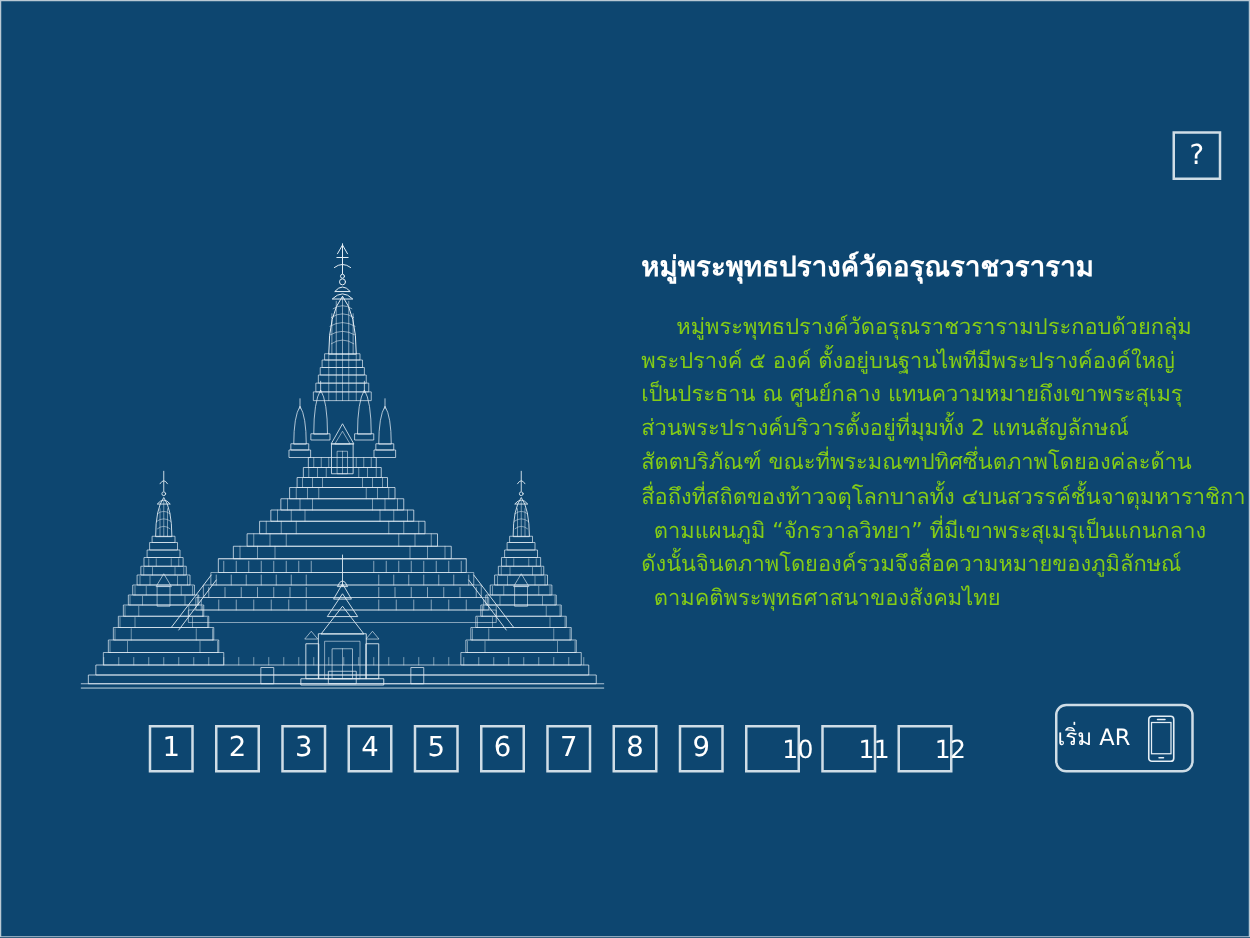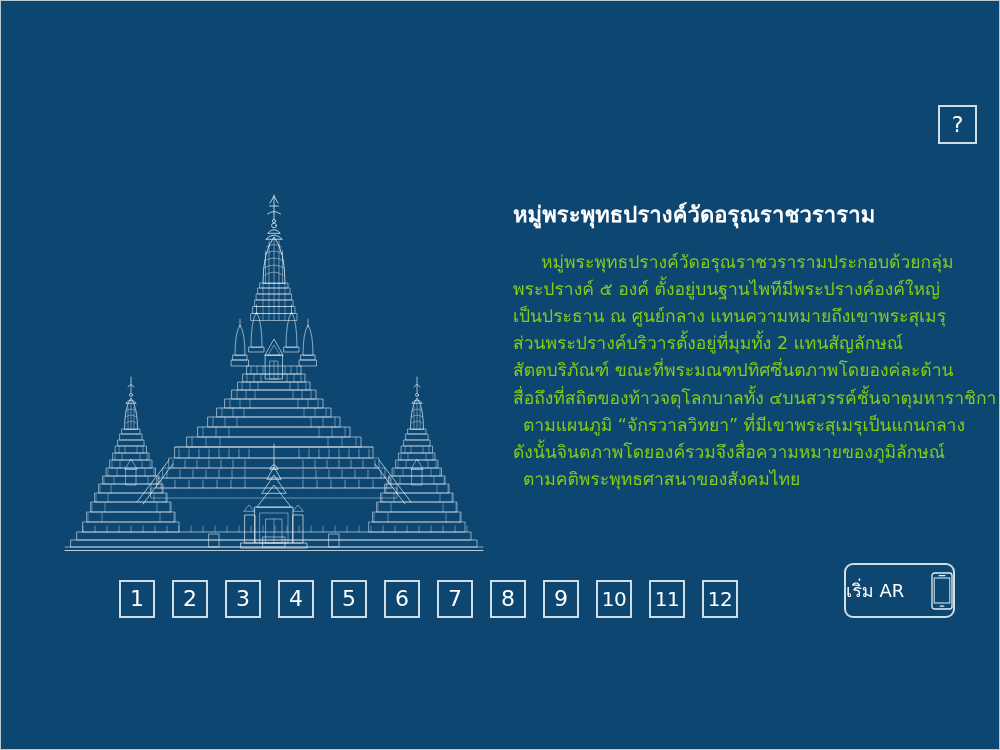--- a/index.html
+++ b/index.html
@@ -96,36 +96,36 @@
     font-size: 22px;
     line-height: 1;
     display: flex;
     align-items: center;
     justify-content: center;
     cursor: pointer;
     user-select: none;
     padding: 0;
     font-family: inherit;
   }
-  .num-btn.wide-digits { font-size: 20px; letter-spacing: -0.5px; }
+  .num-btn.wide-digits { font-size: 20px; letter-spacing: -0.5px; padding-left: 40px; }
 
   
   #ar-btn {
     position: absolute;
     left: 843px;
     top: 562px;
     width: 111px;
     height: 55px;
     border: 2px solid #cfdde6;
     border-radius: 9px;
     box-sizing: border-box;
     background: transparent;
     display: flex;
     align-items: center;
-    justify-content: space-between;
+    justify-content: flex-start;
     gap: 14px;
     cursor: pointer;
     user-select: none;
   }
   #ar-label {
     font-size: 18px;
     color: #ffffff;
     line-height: 1;
     white-space: nowrap;
   }

